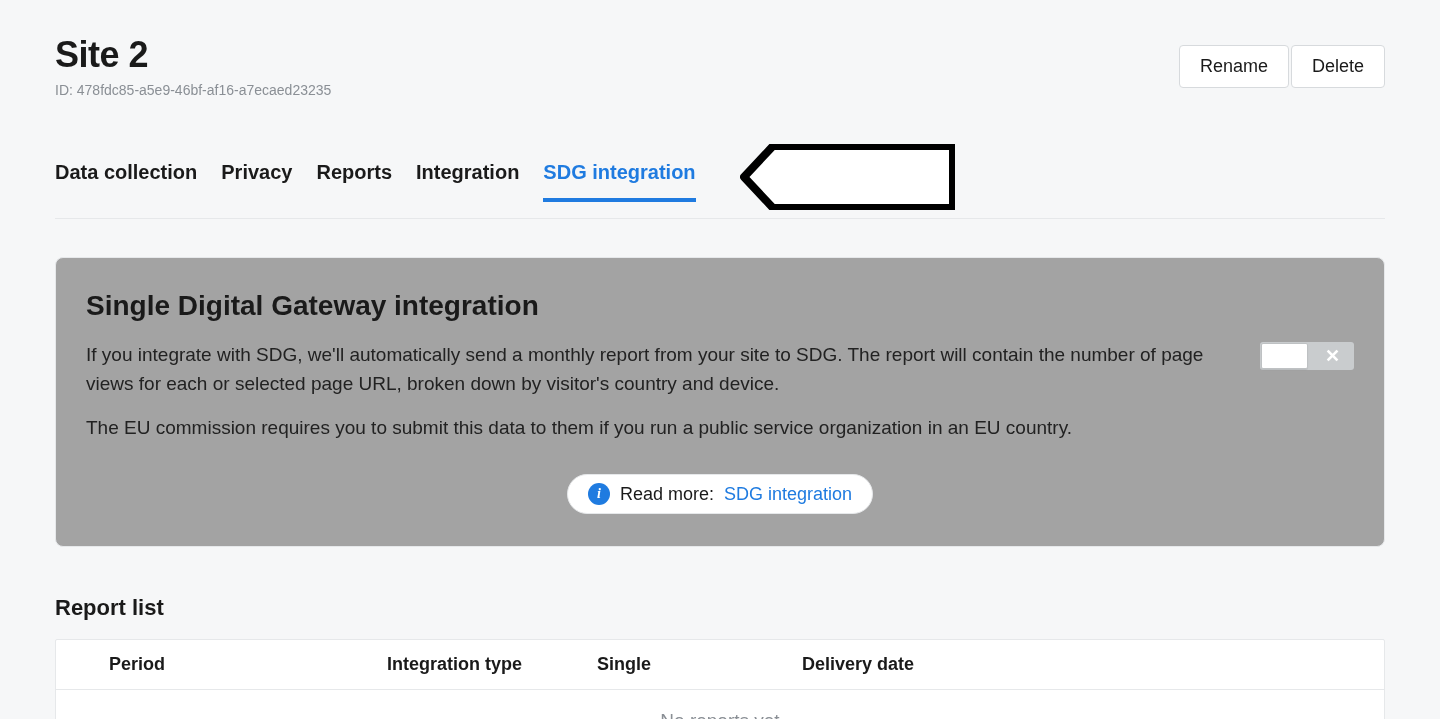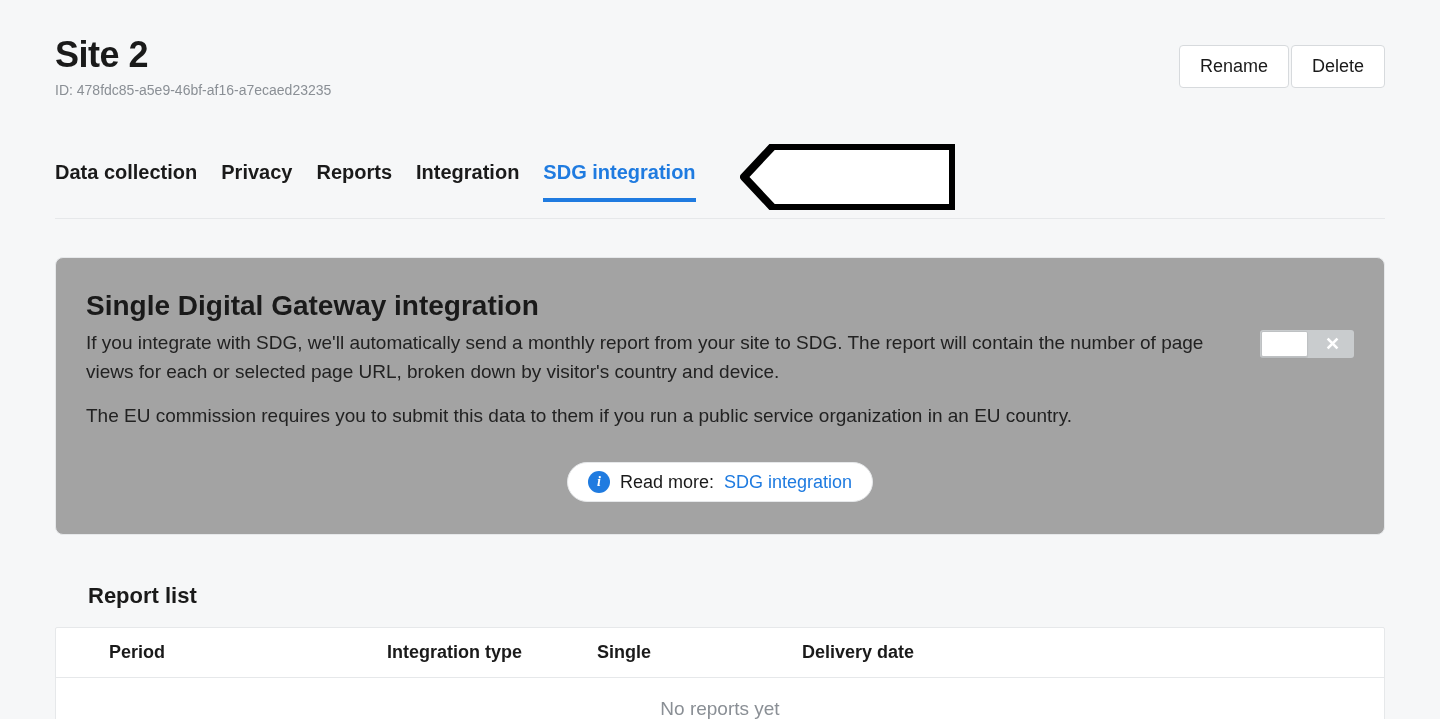--- a/index.html
+++ b/index.html
@@ -78,21 +78,21 @@
     position: relative;
   }
   .card-title {
     font-size: 28px;
     font-weight: 700;
   }
   .card-body {
     display: flex;
     gap: 40px;
     align-items: flex-start;
-    margin-top: 6px;
+    margin-top: 18px;
     justify-content: flex-end;
   }
   .card-text {
     flex: 1;
     font-size: 19px;
     line-height: 1.55;
     color: #222;
   }
   .card-text p { margin-bottom: 14px; }
   .toggle {
@@ -156,21 +156,20 @@
     flex-shrink: 0;
   }
   .readmore a {
     color: #1f7be0;
     text-decoration: none;
   }
   .section-title {
     font-size: 22px;
     font-weight: 700;
     margin-top: 48px;
-    margin-left: 33px;
   }
   .table {
     margin-top: 18px;
     border: 1px solid #e6e8ea;
     background: #fff;
     border-radius: 2px;
   }
   .thead {
     display: flex;
     padding: 14px 22px;

